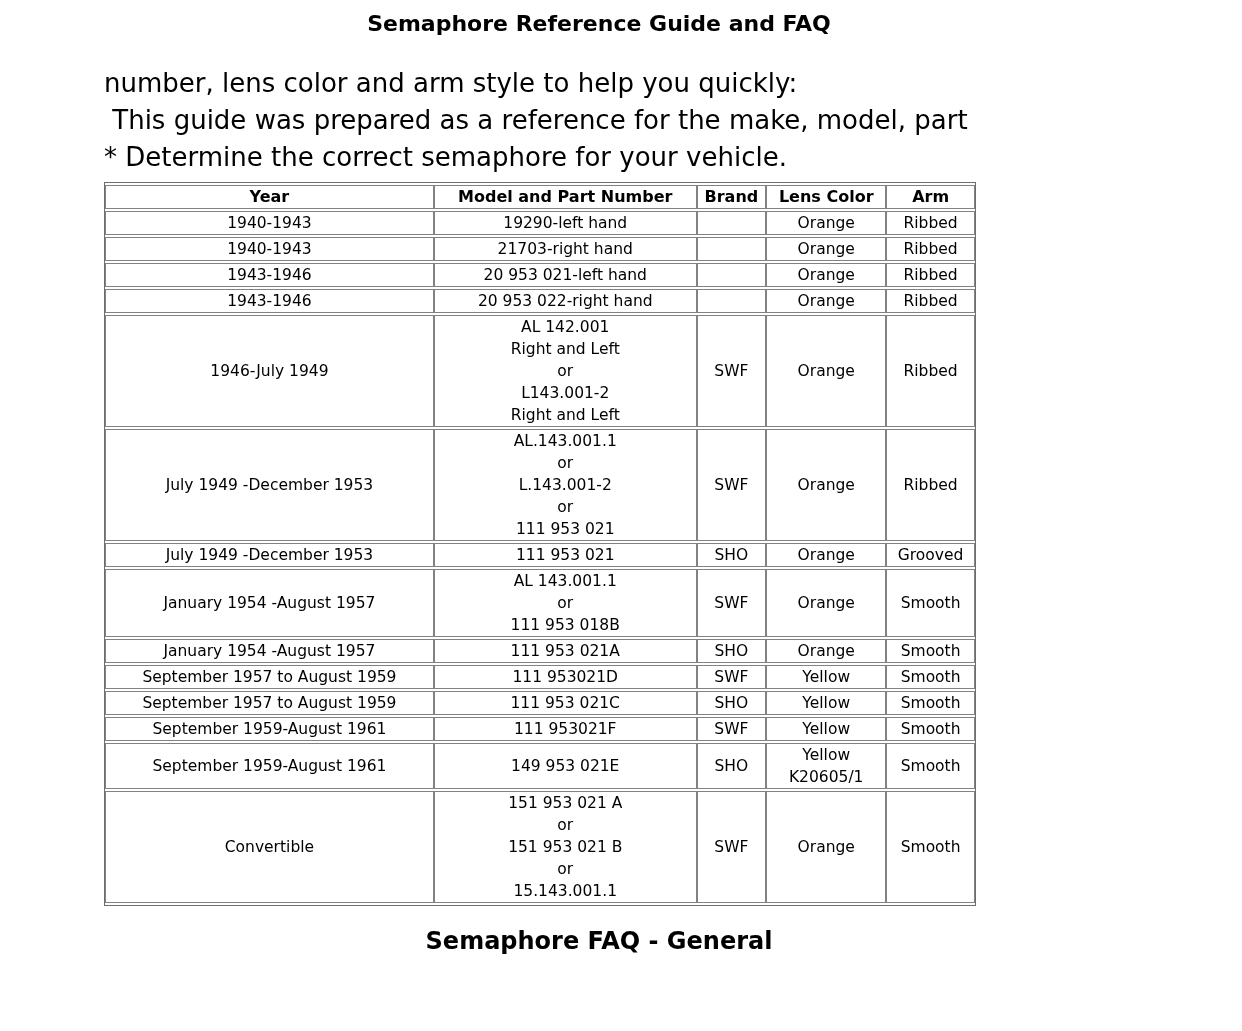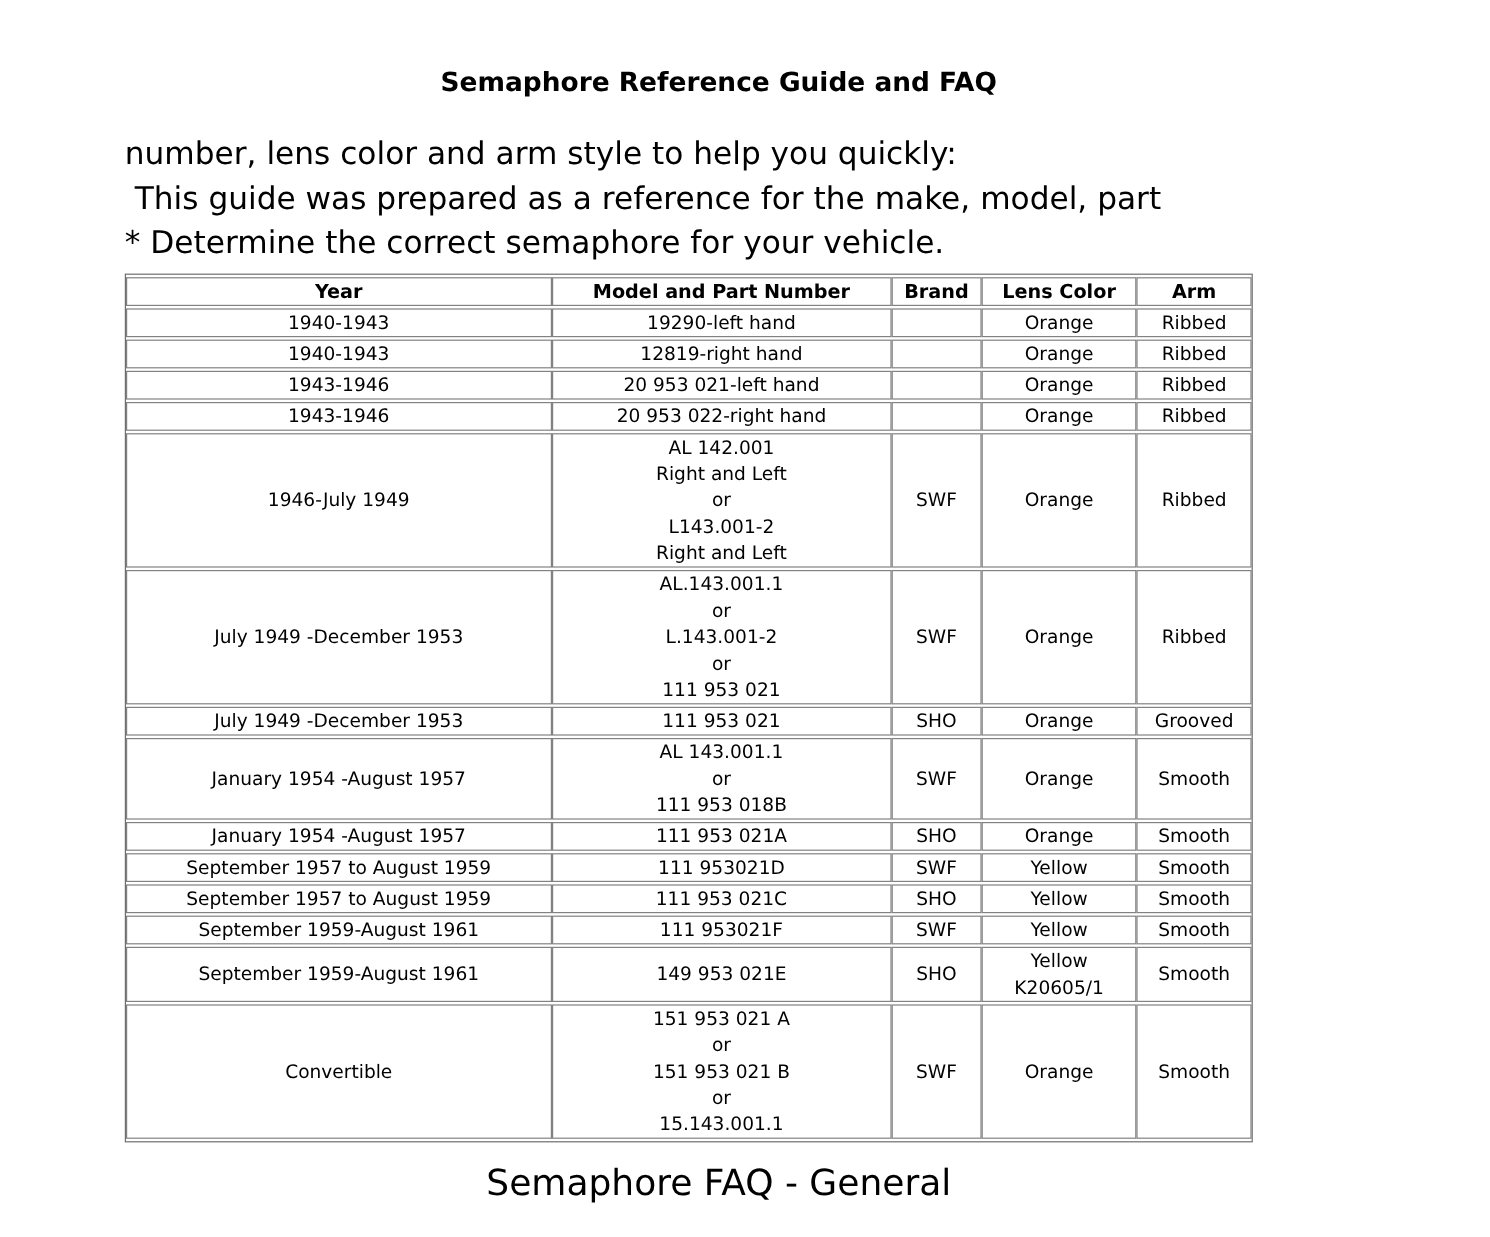--- a/index.html
+++ b/index.html
@@ -7,22 +7,21 @@
     margin: 0; padding: 0;
     width: 1242px; height: 1031px;
     background: #ffffff;
     color: #000000;
     font-family: "DejaVu Sans", sans-serif;
     overflow: hidden;
   }
   .content {
     width: 990px;
     margin-left: 104px;
-    padding-top: 26px;
-    margin-top: 31px;
+    padding-top: 11px;
   }
   .page-title {
     font-size: 22px;
     font-weight: bold;
     text-align: center;
     margin: 0;
     line-height: 26px;
   }
   .page-subtitle {
     font-size: 25px;
@@ -31,21 +30,21 @@
     margin: 9px 0 0 0;
     line-height: 28px;
   }
   .intro {
     margin-top: 28px;
     font-size: 26px;
     line-height: 37px;
   }
   .intro-line { white-space: pre-wrap; }
   table.ref-table {
-    width: 940px;
+    width: 872px;
     table-layout: fixed;
     border-collapse: separate;
     border-spacing: 0 2px;
     border: 1px solid #6e6e6e;
     margin-top: 6px;
   }
   col.c-year  { width: 37.8%; }
   col.c-model { width: 30.2%; }
   col.c-brand { width: 8.0%;  }
   col.c-lens  { width: 13.8%; }
@@ -60,22 +59,22 @@
   }
   .ref-table th {
     font-size: 16px;
     font-weight: bold;
   }
   .ref-table td {
     font-size: 15.5px;
     font-weight: normal;
   }
   .faq-heading {
-    font-size: 30px;
-    font-weight: normal;
+    font-size: 24px;
+    font-weight: bold;
     text-align: center;
     margin: 19px 0 0 0;
     line-height: 32px;
   }
 </style>
 </head>
 <body>
 
 <div class="content">
 
@@ -108,21 +107,21 @@
     <tbody id="table-body">
         <tr>
           <td>1940-1943</td>
           <td>19290-left hand</td>
           <td></td>
           <td>Orange</td>
           <td>Ribbed</td>
         </tr>
         <tr>
           <td>1940-1943</td>
-          <td>12819-right hand</td>
+          <td>21703-right hand</td>
           <td></td>
           <td>Orange</td>
           <td>Ribbed</td>
         </tr>
         <tr>
           <td>1943-1946</td>
           <td>20 953 021-left hand</td>
           <td></td>
           <td>Orange</td>
           <td>Ribbed</td>

